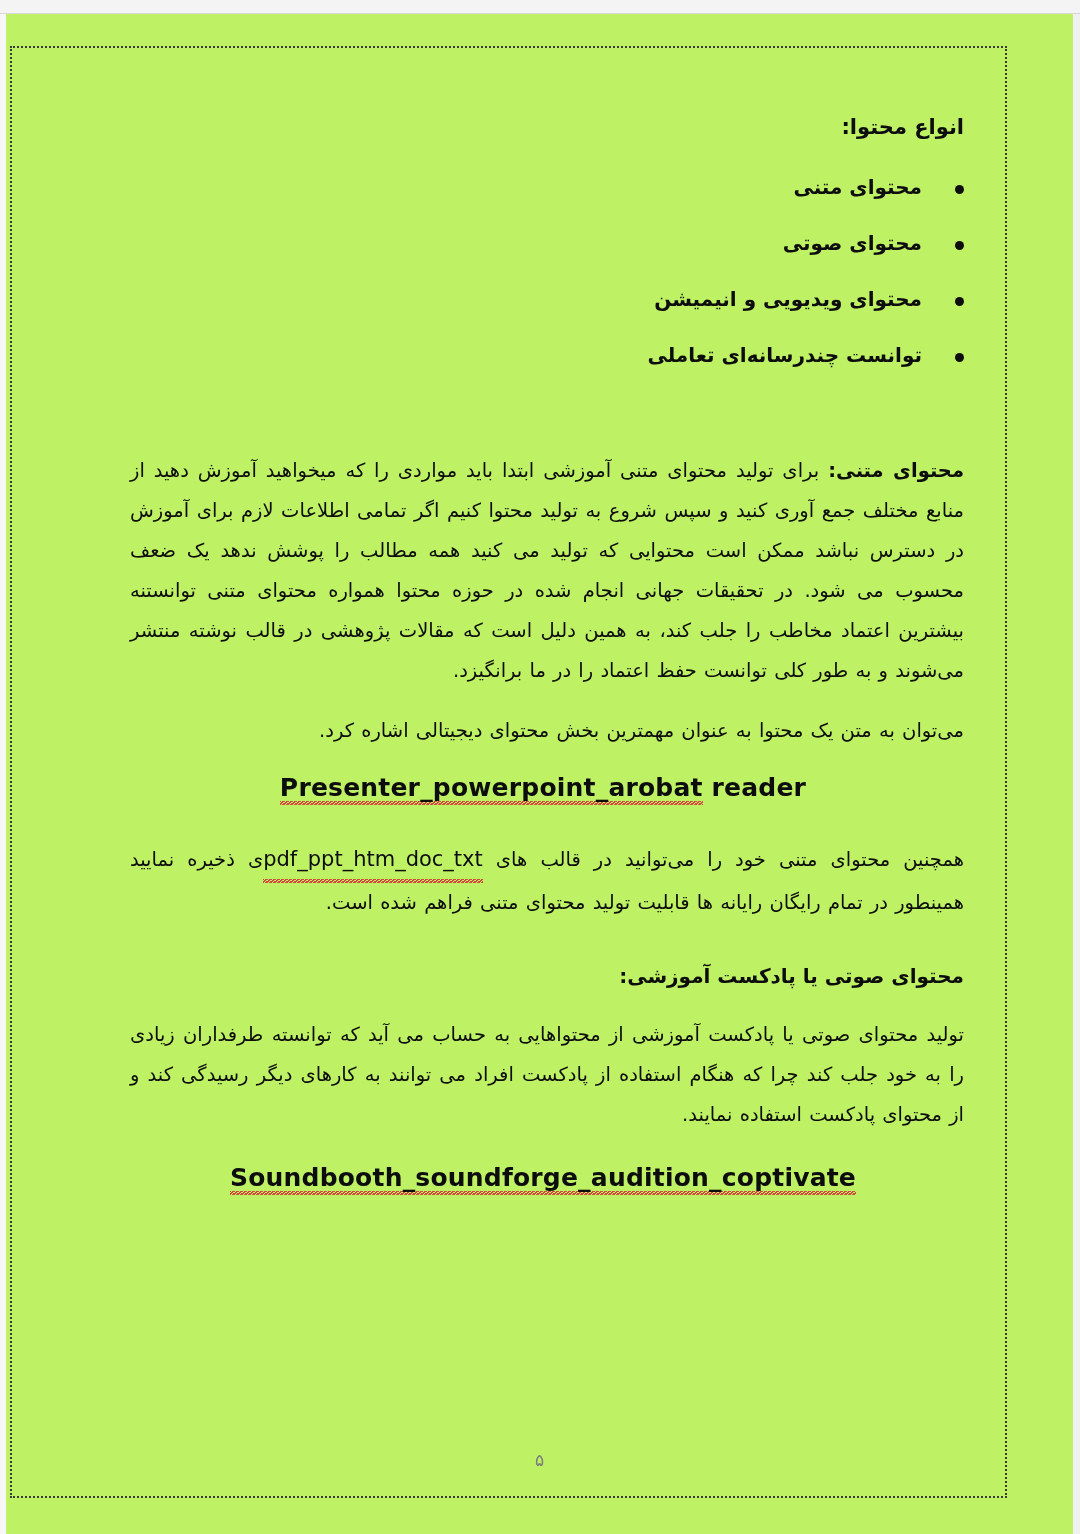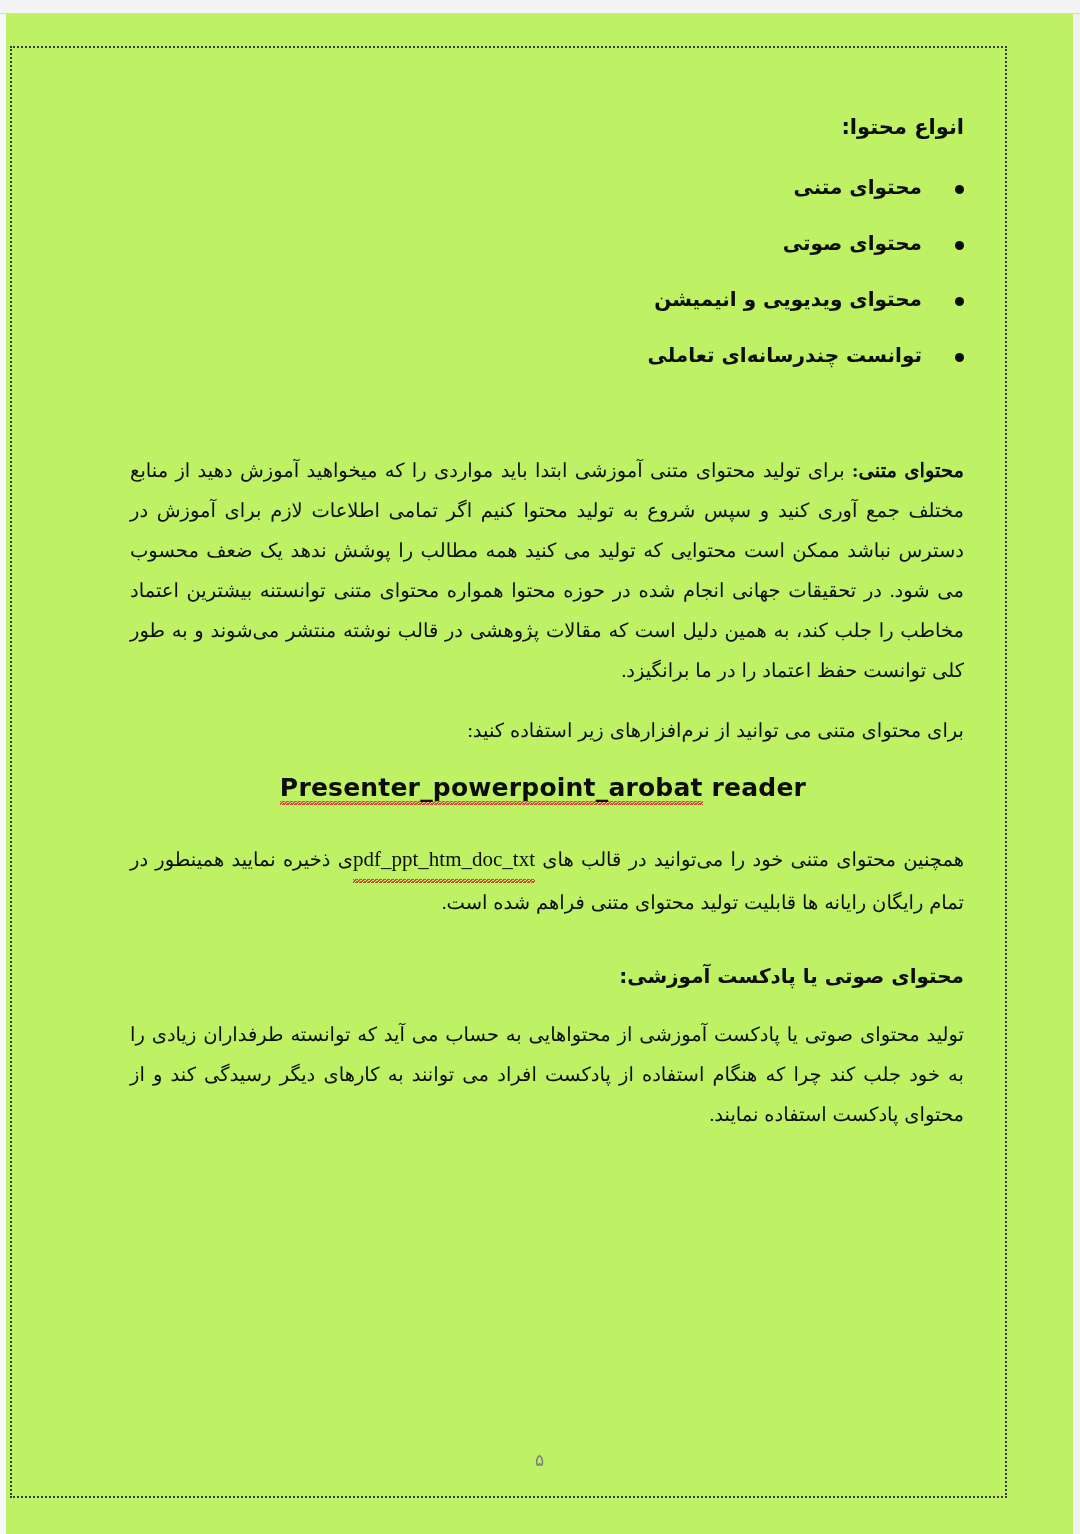--- a/index.html
+++ b/index.html
@@ -113,21 +113,20 @@
     display: inline-block;
   }
 
   p.body-par {
     font-size: 19.5px;
     line-height: 2.05;
     margin: 0 0 20px 8px;
     text-align: justify;
     text-align-last: right;
     word-spacing: 1px;
-    font-family: Liberation Serif, serif;
   }
 
   p.body-par.rtl-center-short {
     text-align: right;
   }
 
   p.body-par .lead {
     font-weight: bold;
   }
 
@@ -231,30 +230,31 @@
         <span>محتوای ویدیویی و انیمیشن</span>
       </li>
       <li>
         <span class="bullet-dot"></span>
         <span>توانست چندرسانه‌ای تعاملی</span>
       </li>
     </ul>
 
     <p class="body-par"><span class="lead">محتوای متنی:</span><span> برای تولید محتوای متنی آموزشی  ابتدا باید مواردی را که میخواهید آموزش دهید از منابع مختلف جمع آوری کنید و سپس شروع به تولید محتوا کنیم اگر تمامی اطلاعات لازم برای آموزش در دسترس نباشد ممکن است محتوایی که تولید می کنید همه مطالب را پوشش ندهد یک ضعف محسوب می شود.  در تحقیقات جهانی انجام شده در حوزه محتوا همواره محتوای متنی توانستنه بیشترین اعتماد مخاطب را جلب کند، به همین دلیل است که  مقالات پژوهشی در قالب نوشته منتشر می‌شوند و به طور کلی توانست حفظ اعتماد را در ما برانگیزد.</span></p>
 
-
-    <p class="body-par rtl-center-short">برای محتوای متنی می توانید از نرم‌افزارهای زیر استفاده کنید:</p>
+    <p class="body-par rtl-center-short">می‌توان به متن یک محتوا به عنوان  مهمترین بخش محتوای دیجیتالی اشاره کرد.</p>
+
 
     <div class="software-line line-presenter"><span class="spelled">Presenter_powerpoint_arobat</span><span> reader</span></div>
 
     <p class="body-par"><span>همچنین محتوای متنی خود را می‌توانید در قالب های</span> <span class="inline-latin">pdf_ppt_htm_doc_txt</span><span>ی ذخیره نمایید همینطور در تمام رایگان رایانه ها قابلیت تولید محتوای متنی فراهم شده است.</span></p>
 
     <div class="sub-heading">محتوای صوتی یا پادکست آموزشی:</div>
 
     <p class="body-par">تولید محتوای صوتی یا پادکست آموزشی از محتواهایی  به حساب می آید که توانسته طرفداران زیادی را به خود جلب کند چرا که هنگام استفاده از پادکست افراد می توانند به کارهای دیگر رسیدگی کند و از محتوای پادکست استفاده نمایند.</p>
 
 
+    <div class="software-line line-soundbooth"><span class="spelled">Soundbooth_soundforge_audition_coptivate</span></div>
 
   </div>
 
   <div class="page-number">۵</div>
 
 </div>
 
 </body></html>

